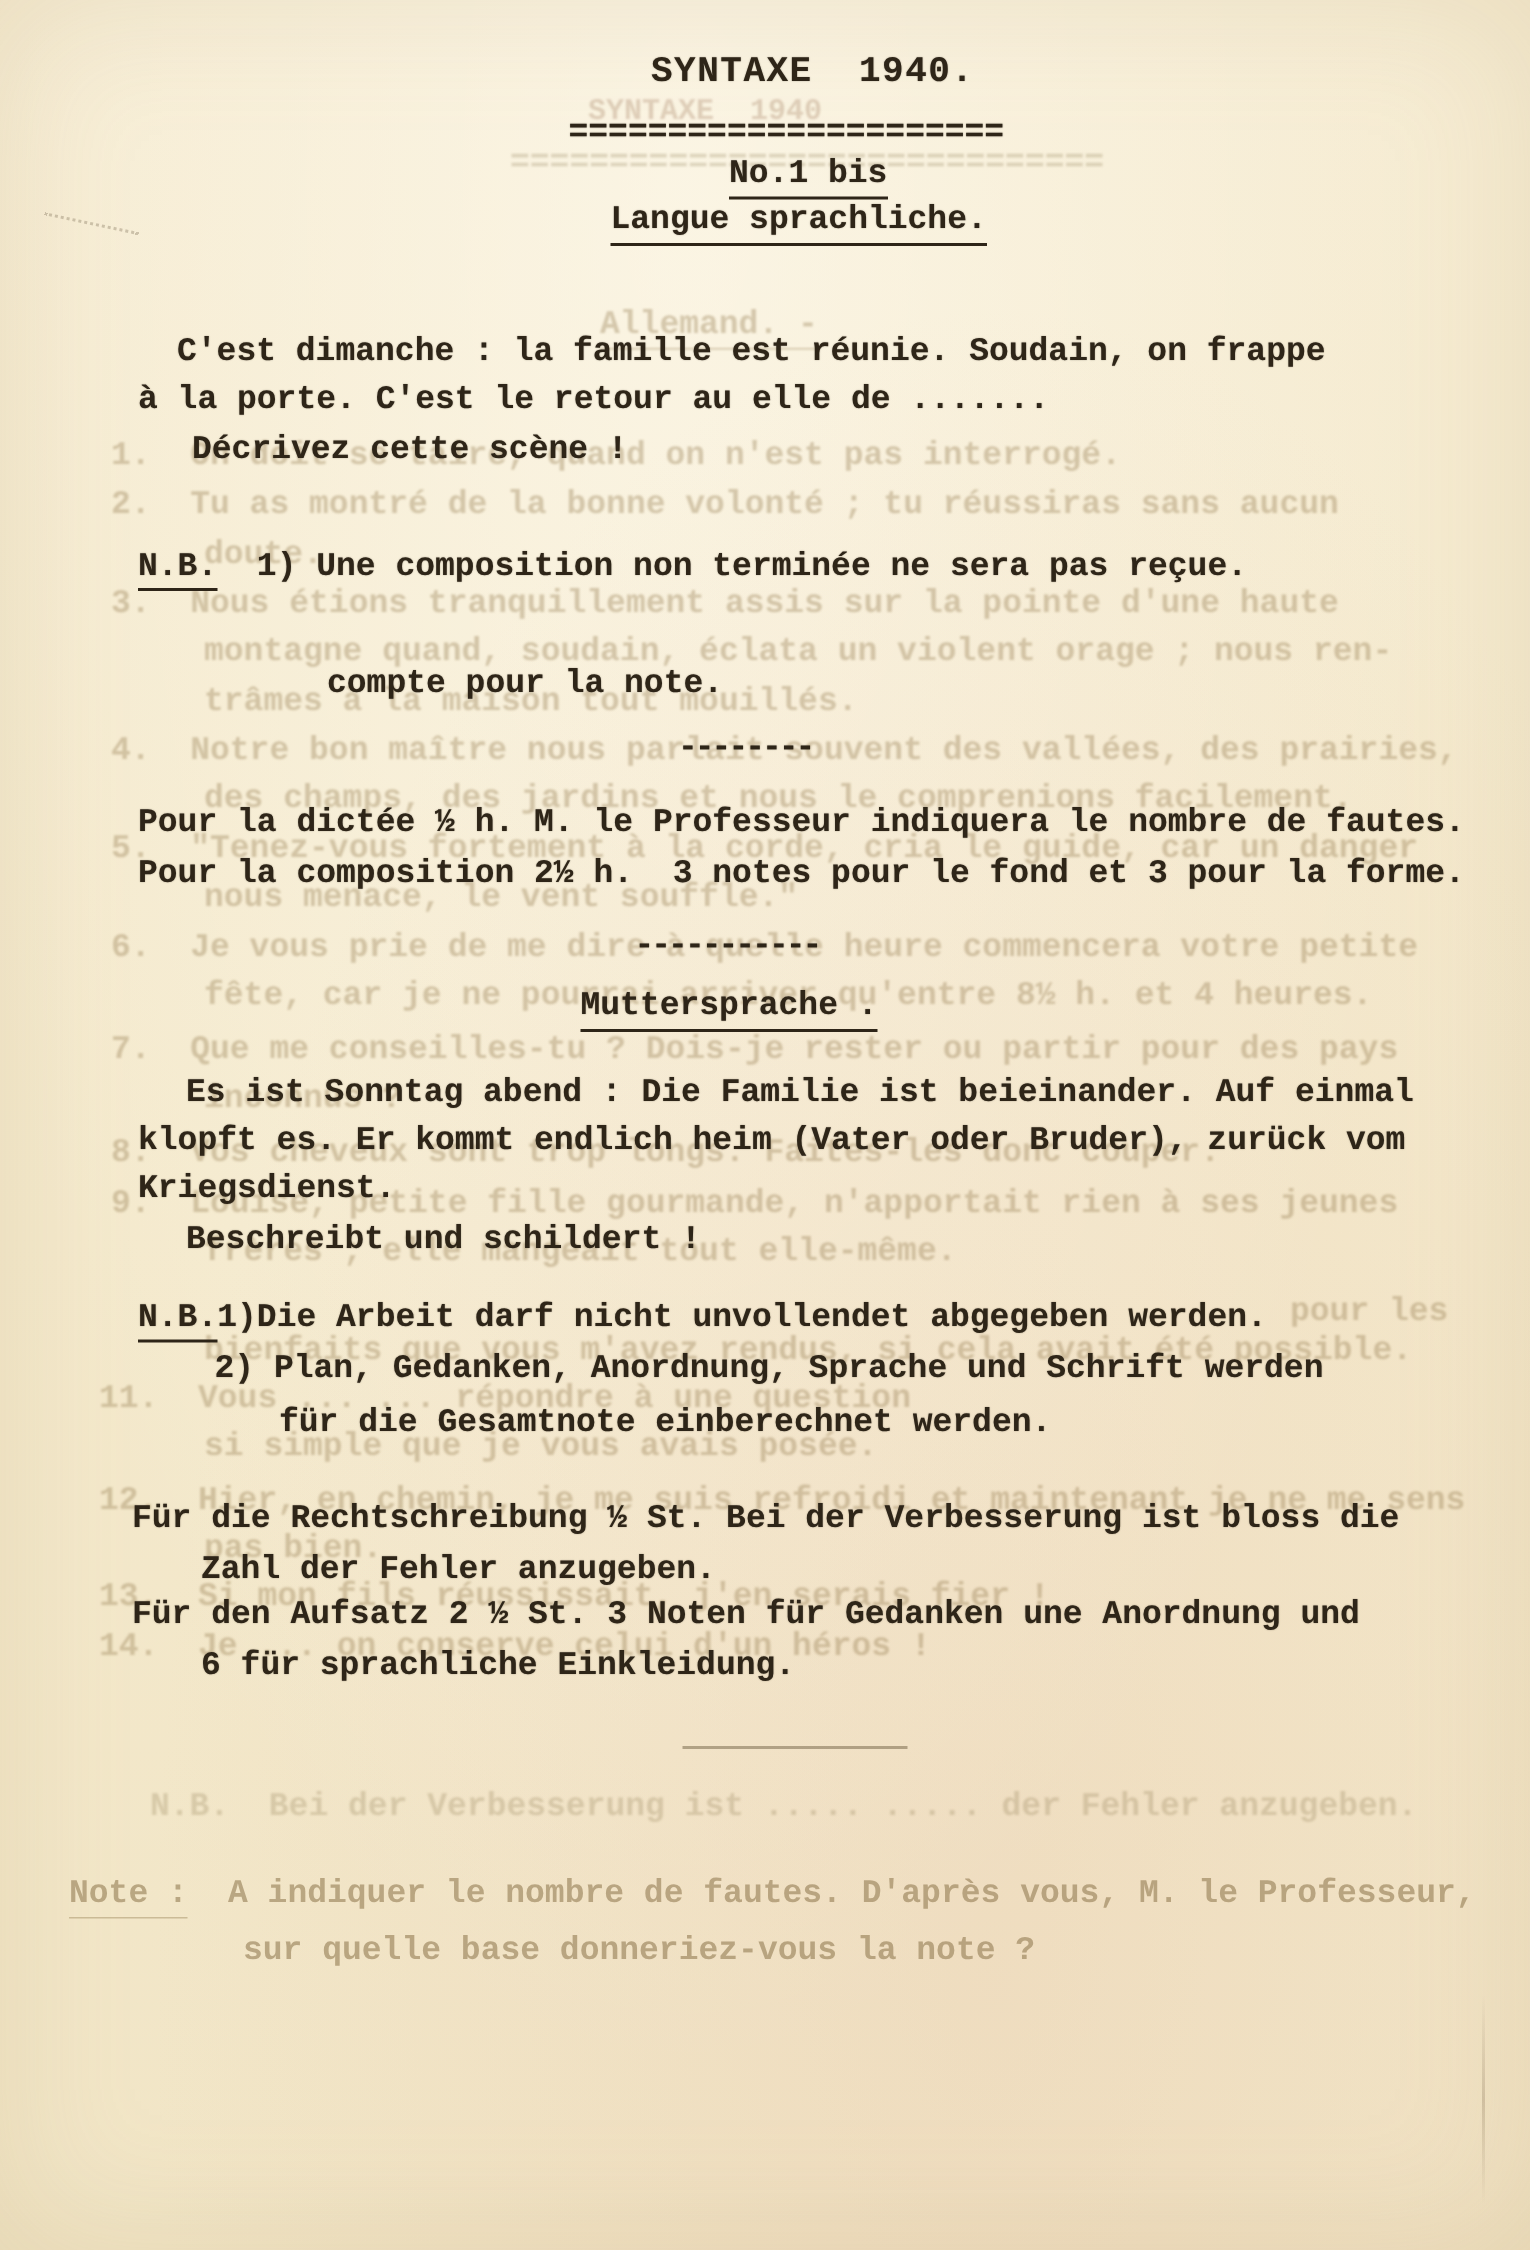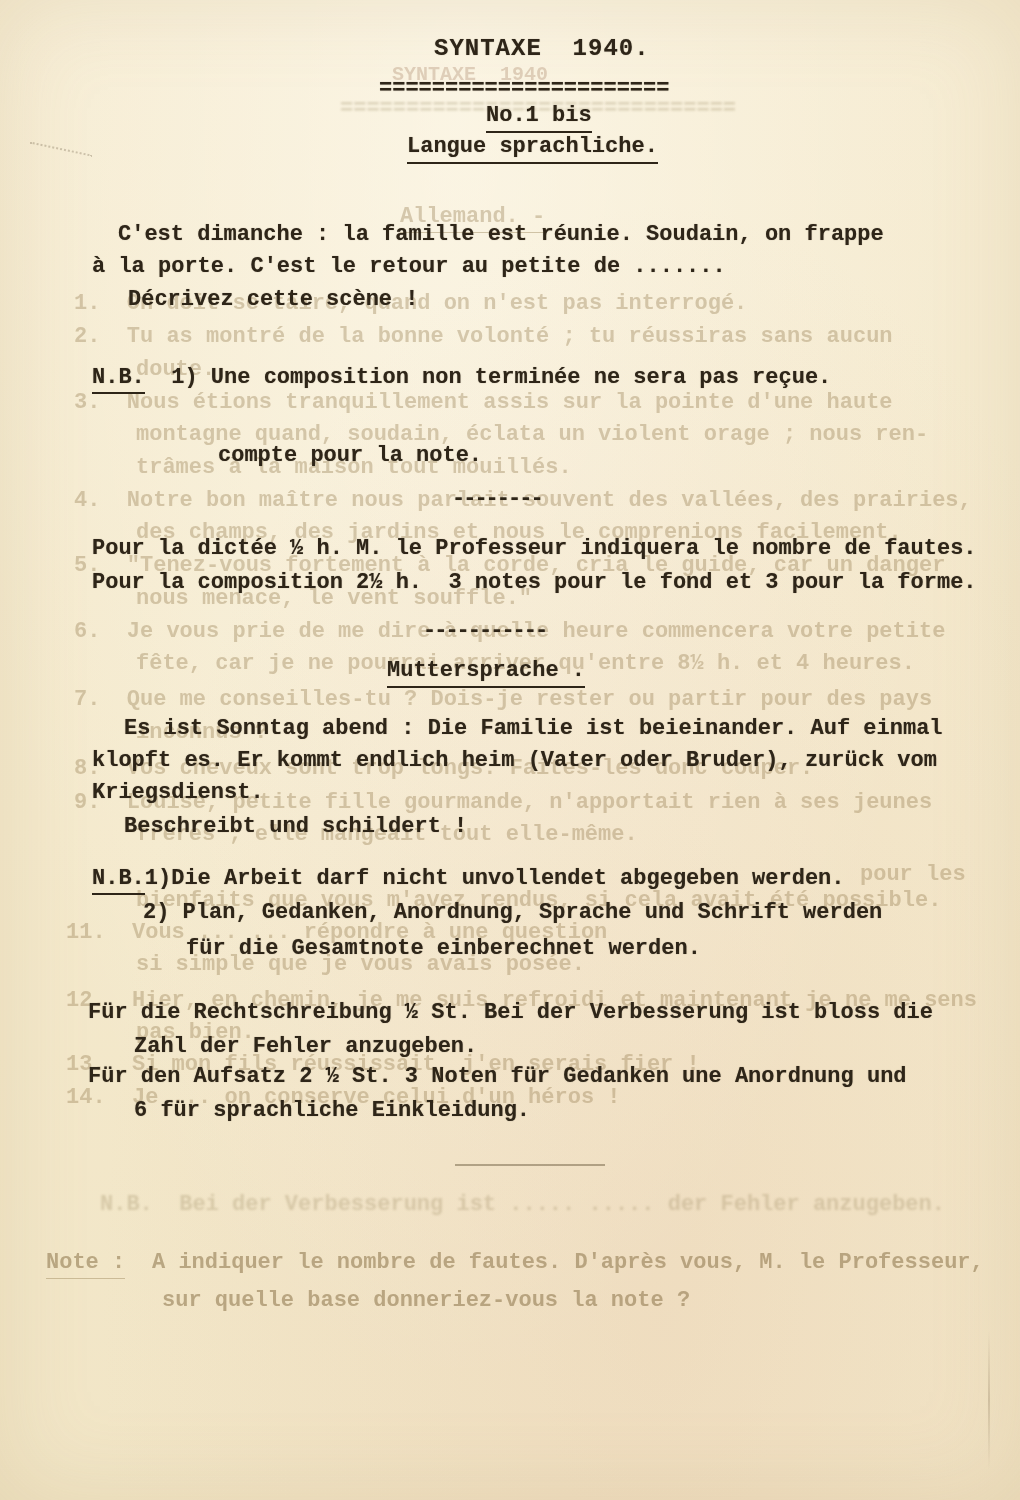--- a/index.html
+++ b/index.html
@@ -101,21 +101,21 @@
 
   <div class="hair"></div>
   <div class="crease"></div>
 
   <div class="t title" style="left:434px;top:36px">SYNTAXE  1940.</div>
   <div class="t" style="left:379px;top:76px">======================</div>
   <div class="t u" style="left:486px;top:103px">No.1 bis</div>
   <div class="t u" style="left:407px;top:134px">Langue sprachliche.</div>
 
   <div class="t" style="left:118px;top:222px">C'est dimanche : la famille est réunie. Soudain, on frappe</div>
-  <div class="t" style="left:92px;top:254px">à la porte. C'est le retour au petite de .......</div>
+  <div class="t" style="left:92px;top:254px">à la porte. C'est le retour au elle de .......</div>
   <div class="t" style="left:128px;top:287px">Décrivez cette scène !</div>
 
   <div class="t" style="left:92px;top:365px"><span class="u">N.B.</span><span>  </span><span>1) Une composition non terminée ne sera pas reçue.</span></div>
   <div class="t" style="left:218px;top:443px">compte pour la note.</div>
 
   <div class="t sep" style="left:452px;top:486px">--------</div>
 
   <div class="t" style="left:92px;top:536px">Pour la dictée ½ h. M. le Professeur indiquera le nombre de fautes.</div>
   <div class="t" style="left:92px;top:570px">Pour la composition 2½ h.  3 notes pour le fond et 3 pour la forme.</div>
 

